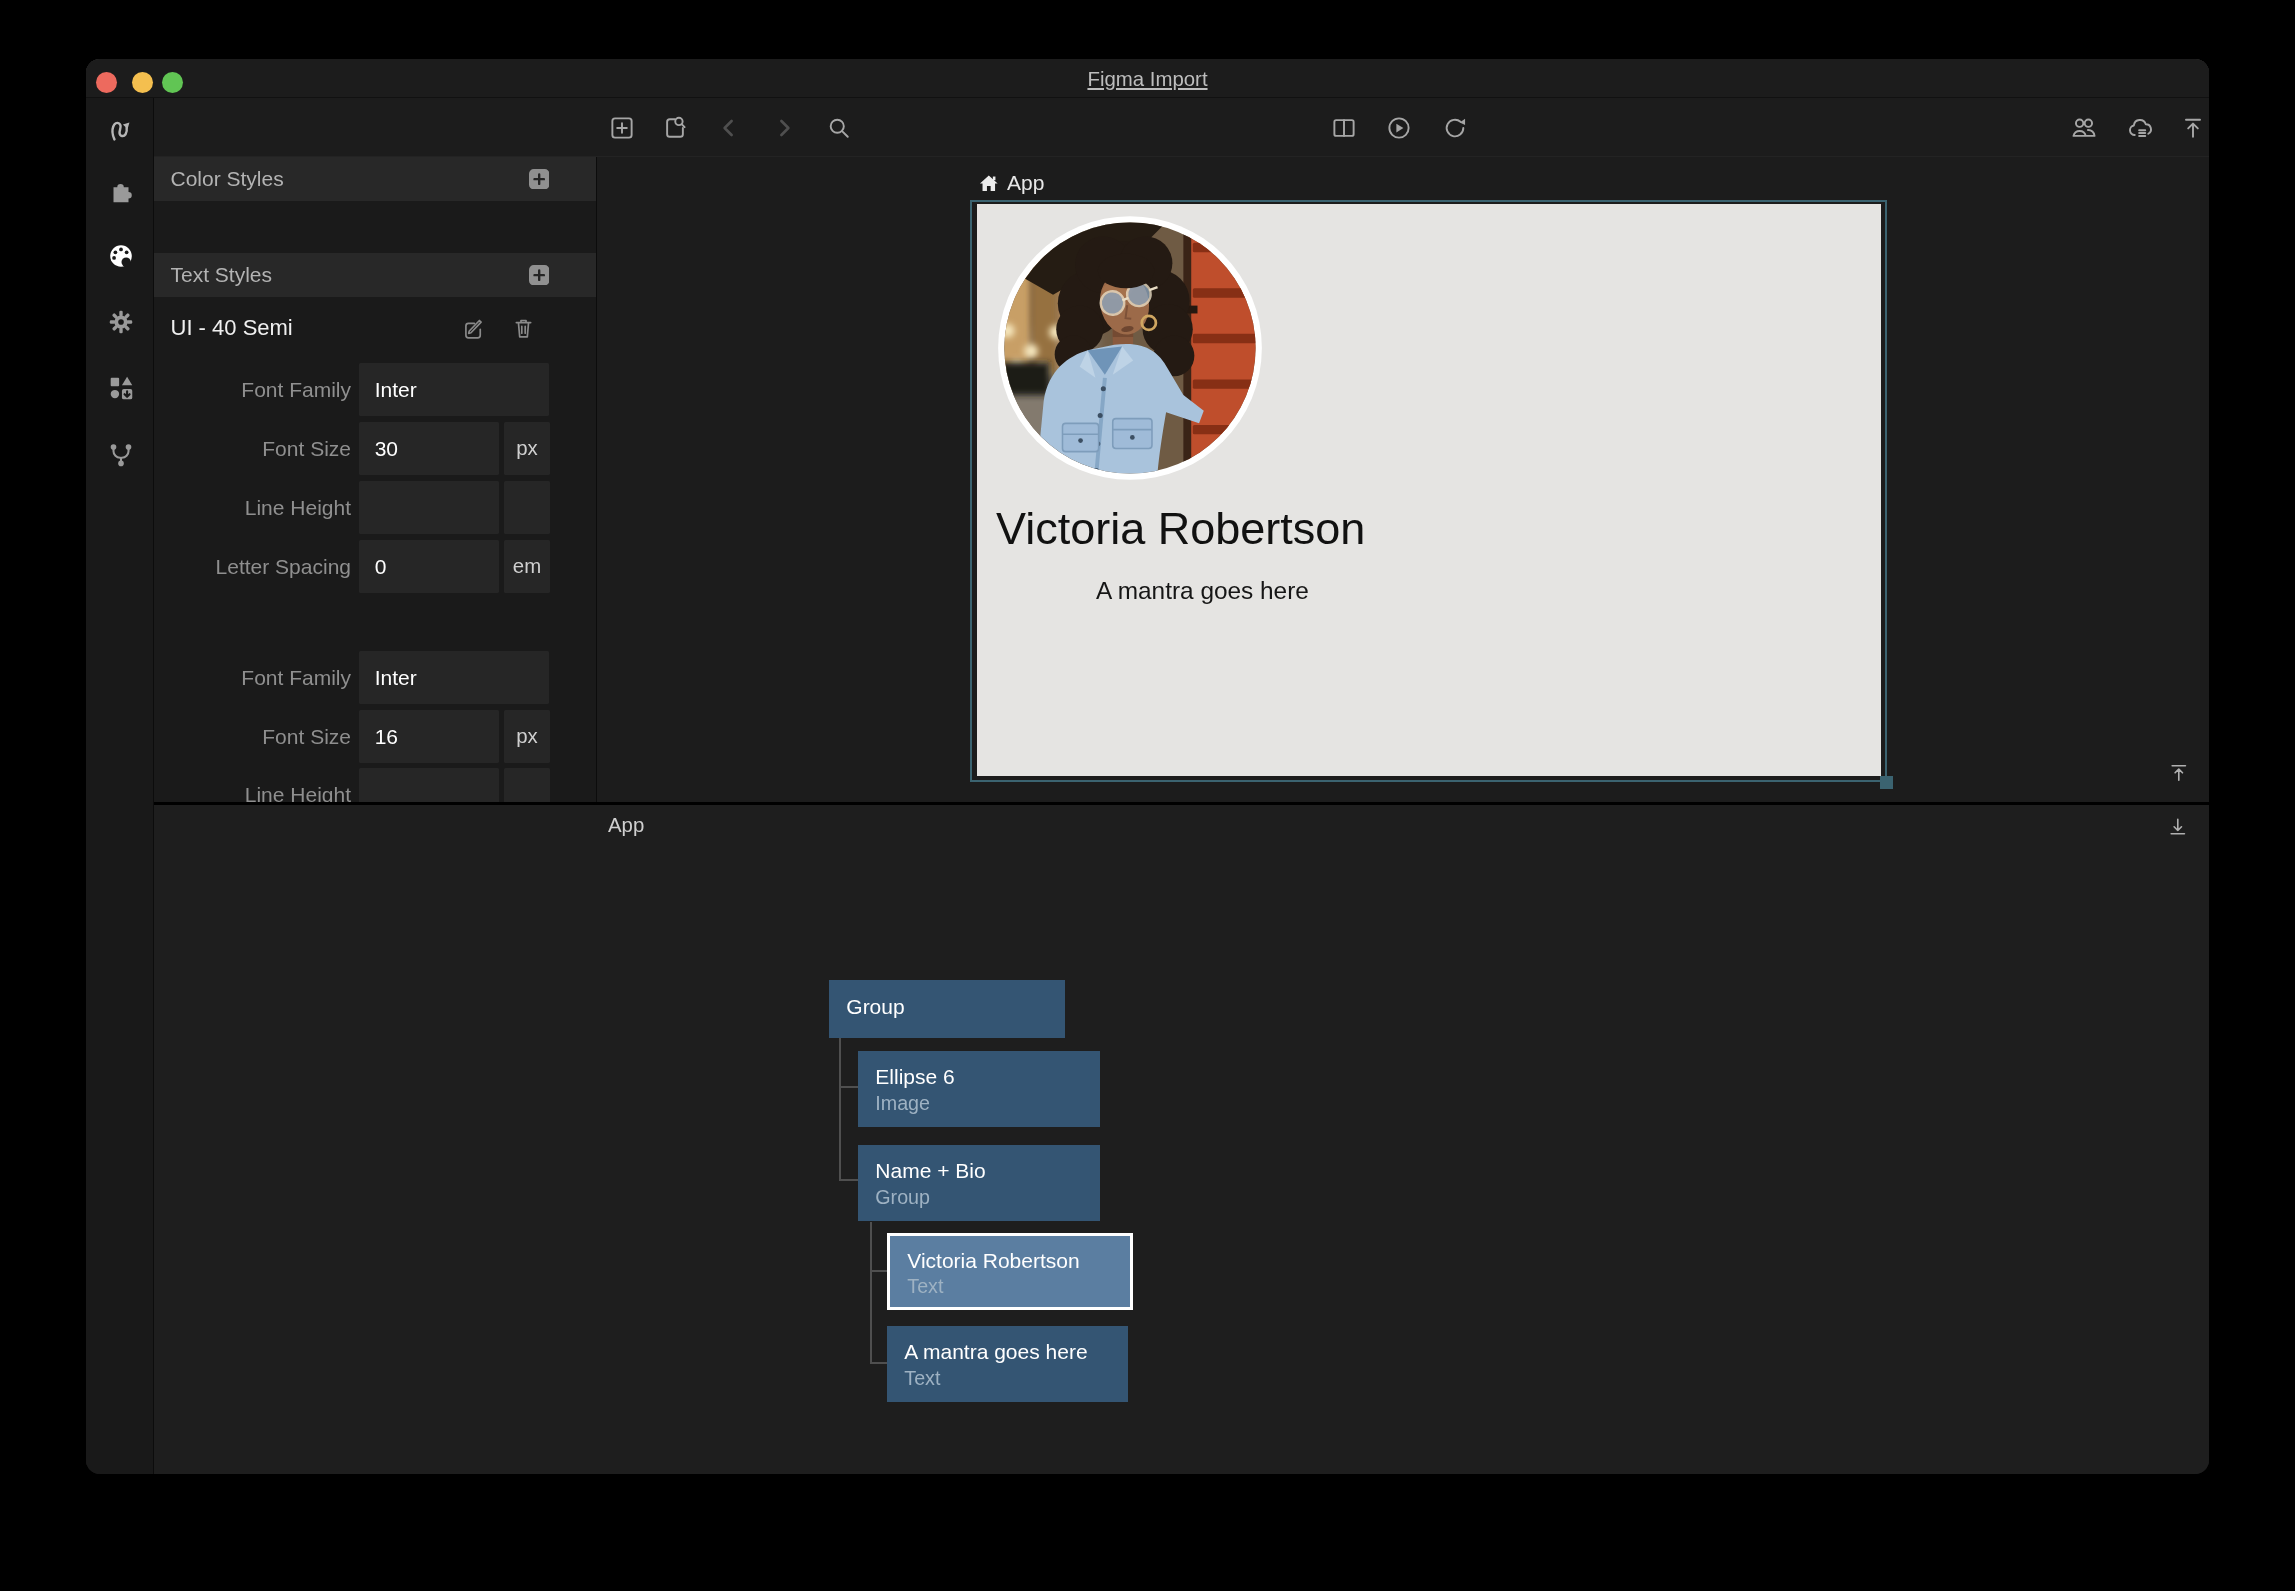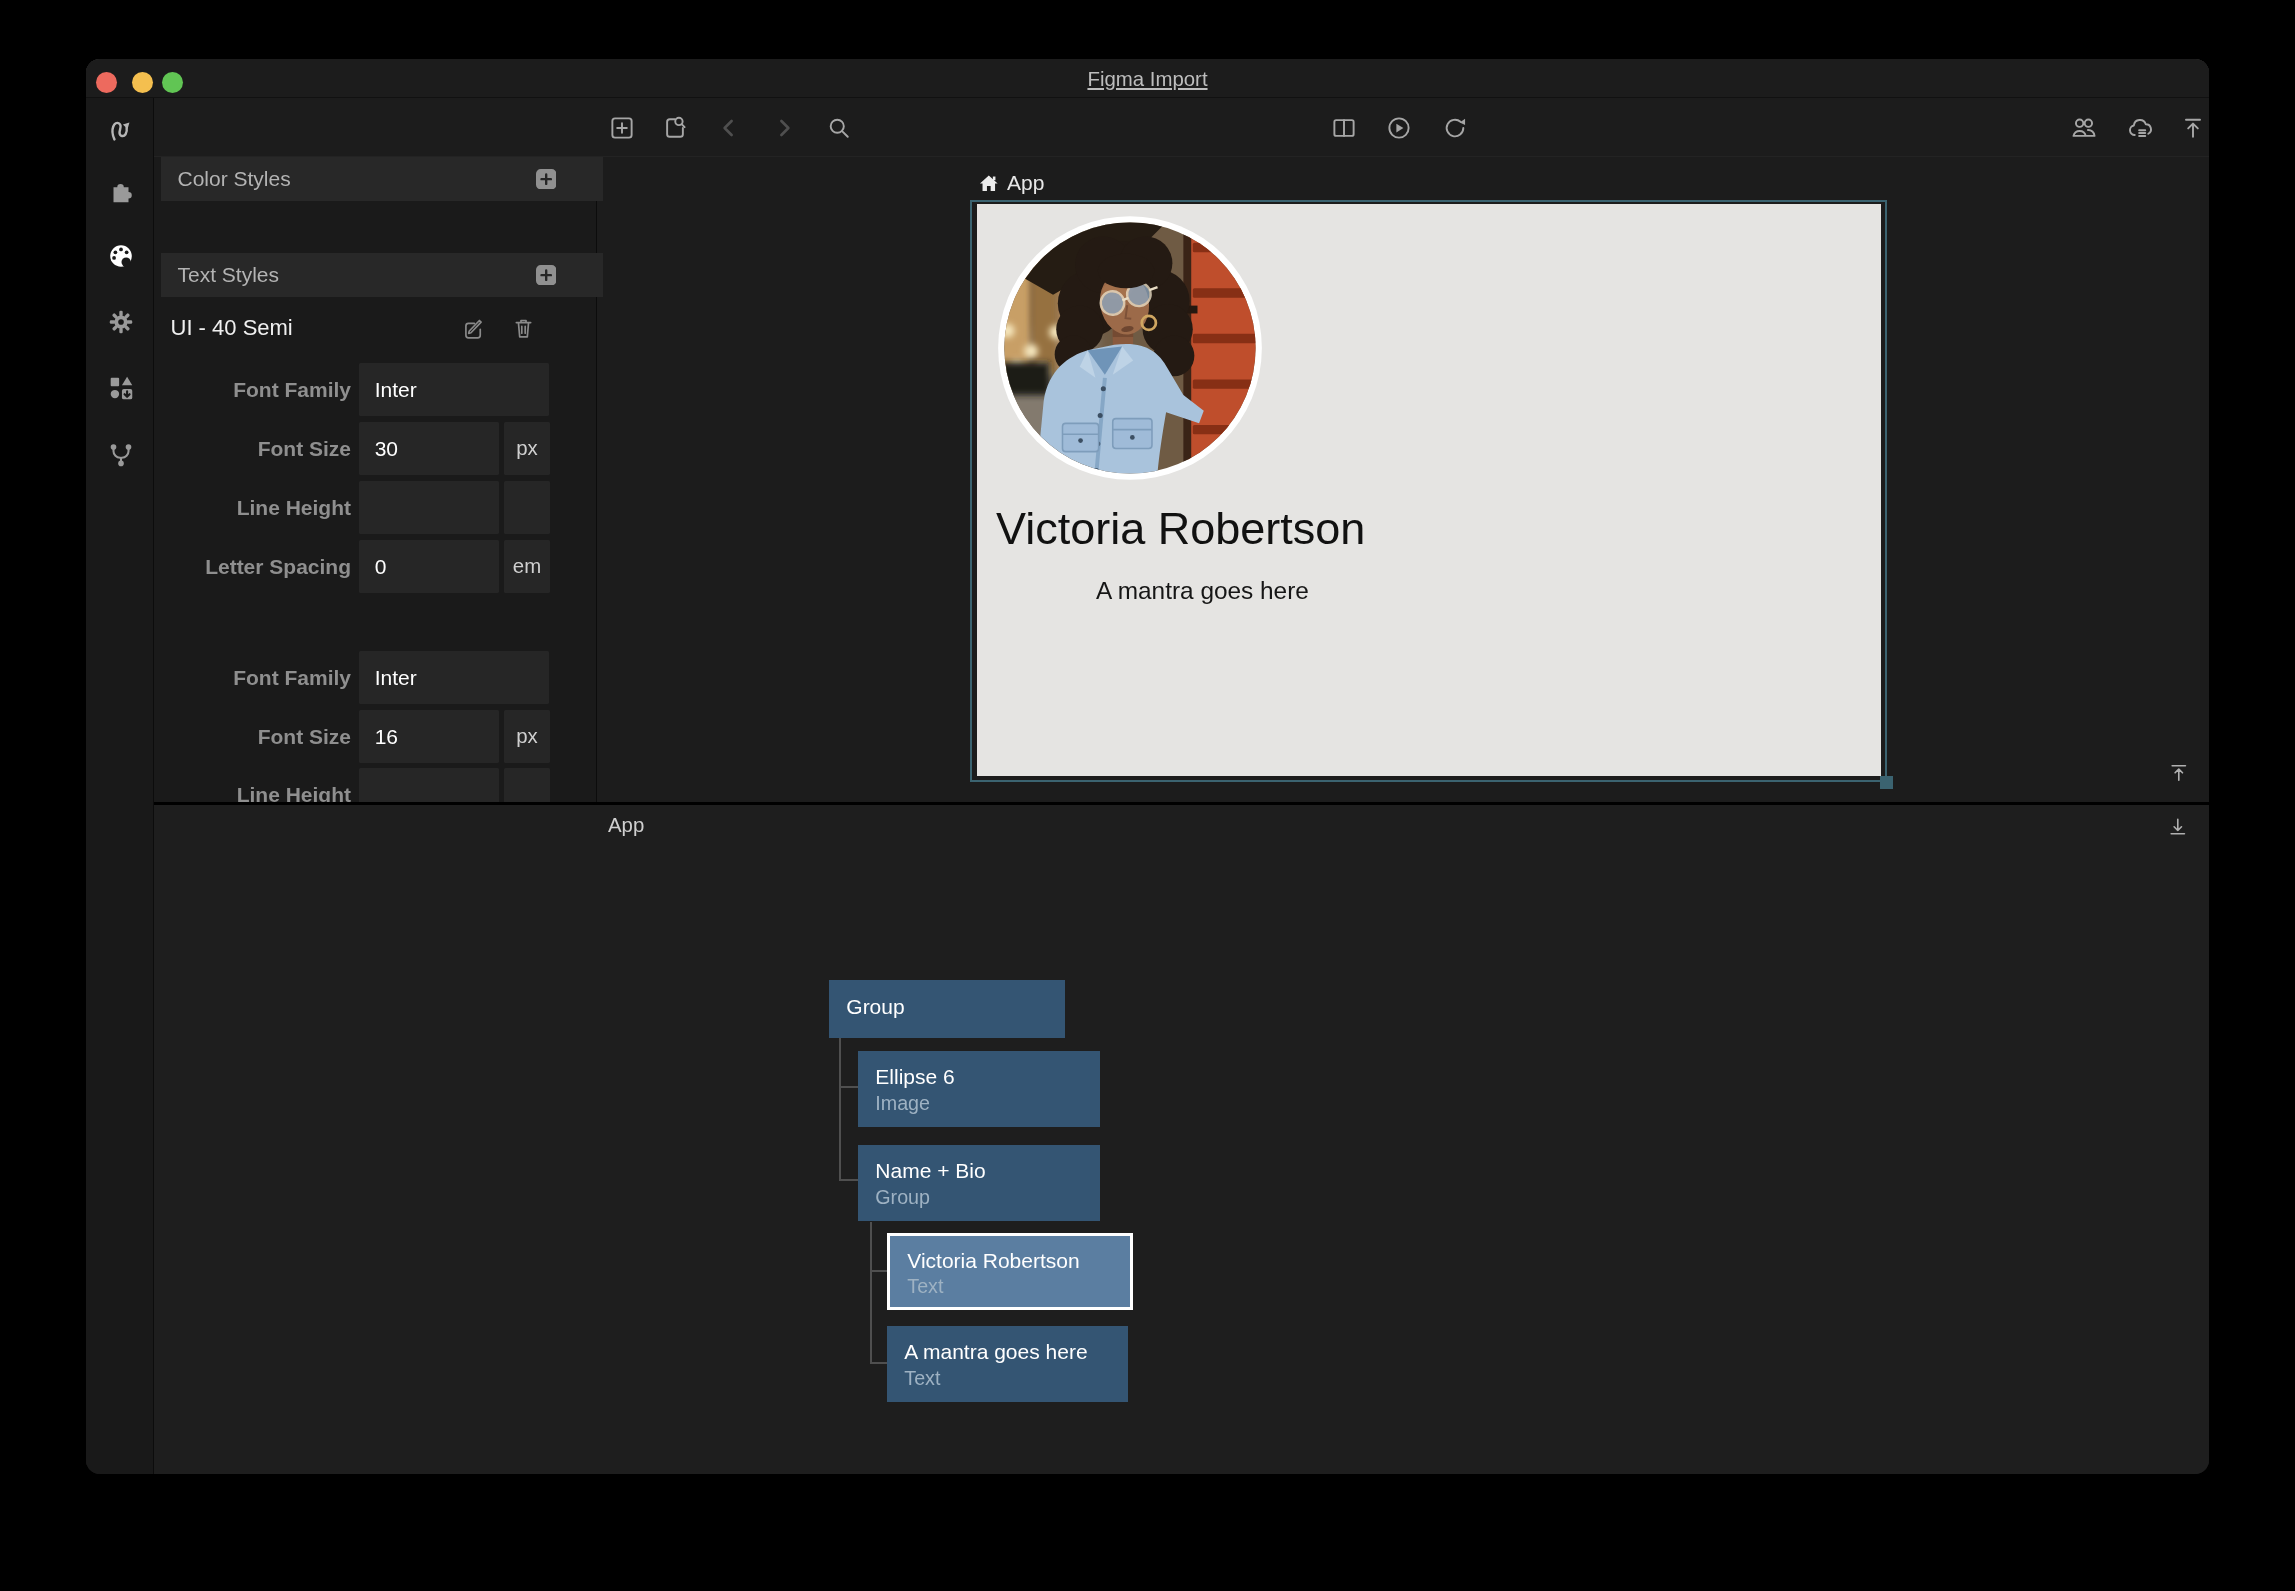--- a/index.html
+++ b/index.html
@@ -17,28 +17,28 @@
   
   .iconbar{position:absolute;left:0;top:39px;bottom:0;width:68px;background:#191919;border-right:1.6px solid #0c0c0c;}
   .sb-ico{position:absolute;left:19.7px;width:30px;height:30px;}
 
   
   .toolbar{position:absolute;left:68px;right:0;top:39px;height:59px;background:#1c1c1c;border-bottom:1.6px solid #232323;}
   .tb-ico{position:absolute;top:15.7px;width:28px;height:28px;}
 
   
   .panel{position:absolute;left:68px;top:98px;bottom:0;width:443px;background:#1a1a1a;border-right:1.6px solid #0c0c0c;}
-  .shead{position:absolute;left:7px;width:100%;height:44px;background:#282828;text-align:center;}
+  .shead{position:absolute;left:0;width:100%;height:44px;background:#282828;text-align:center;}
   .shead .t{position:absolute;left:16.5px;top:0;line-height:44px;color:#b3b3b3;font-size:21px;}
   .plusbtn{position:absolute;left:375px;top:11.8px;width:20.4px;height:20.4px;}
   .srow{position:absolute;left:0;width:100%;height:43px;}
   .srow .t{position:absolute;left:16.5px;top:0;line-height:43px;color:#efefef;font-size:22px;}
   .rowico{position:absolute;top:8.6px;width:27px;height:27px;}
   .frow{position:absolute;left:0;width:100%;height:53px;}
-  .flabel{position:absolute;right:245px;top:0;line-height:53px;color:#8f8f8f;font-size:21px;white-space:nowrap;font-weight:bold;}
+  .flabel{position:absolute;right:245px;top:0;line-height:53px;color:#8f8f8f;font-size:21px;white-space:nowrap;}
   .finput{position:absolute;left:205px;top:0;width:140px;height:53px;background:#262626;border-radius:1.6px;color:#ffffff;font-size:21px;line-height:53px;padding-left:15.7px;}
   .finput.wide{width:190px;}
   .funit{position:absolute;left:350px;top:0;width:46px;height:53px;background:#262626;border-radius:1.6px;color:#cfcfcf;font-size:20.4px;line-height:53px;text-align:center;}
 
   
   .crumb{position:absolute;color:#e8e8e8;font-size:21px;}
   .selrect{position:absolute;left:884px;top:141px;width:917px;height:582px;border:2.4px solid #3b6370;}
   .card{position:absolute;left:891px;top:145px;width:904px;height:572px;background:#e5e4e2;}
   .card-name{position:absolute;left:19px;top:299px;font-size:45px;font-weight:500;color:#111;letter-spacing:0;}
   .card-mantra{position:absolute;left:119px;top:373px;font-size:24.4px;font-weight:500;color:#161616;}

